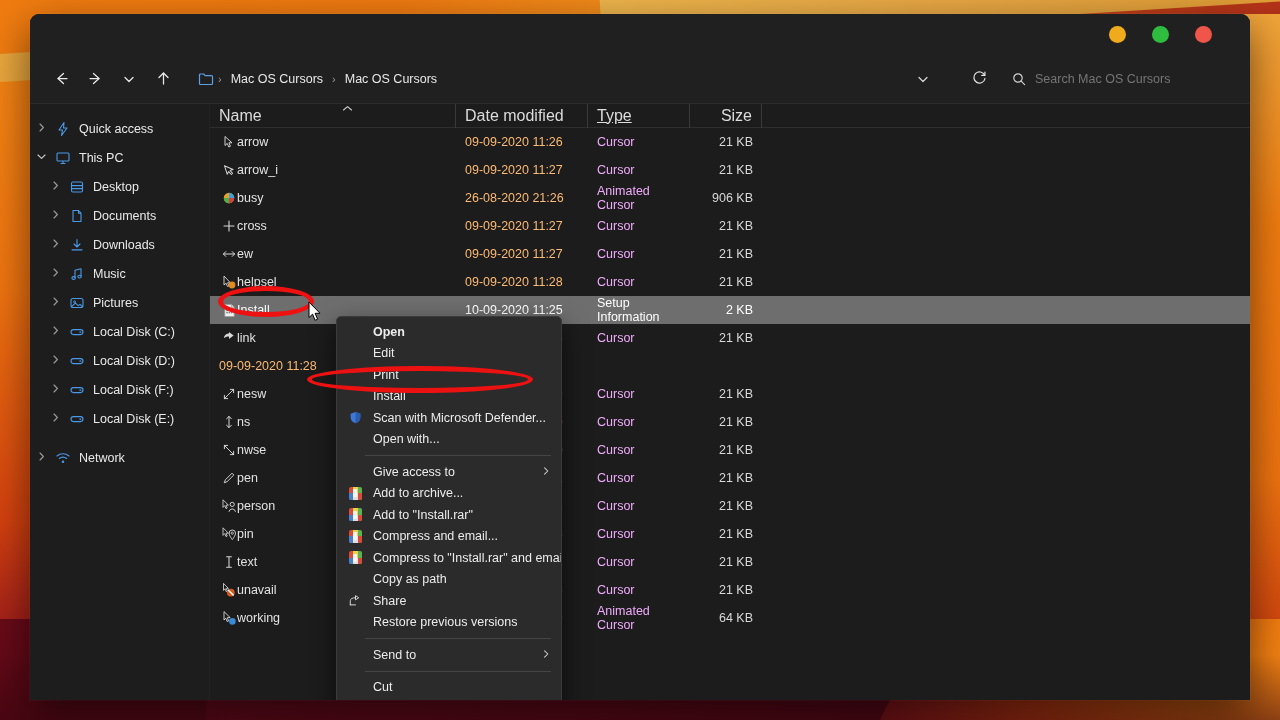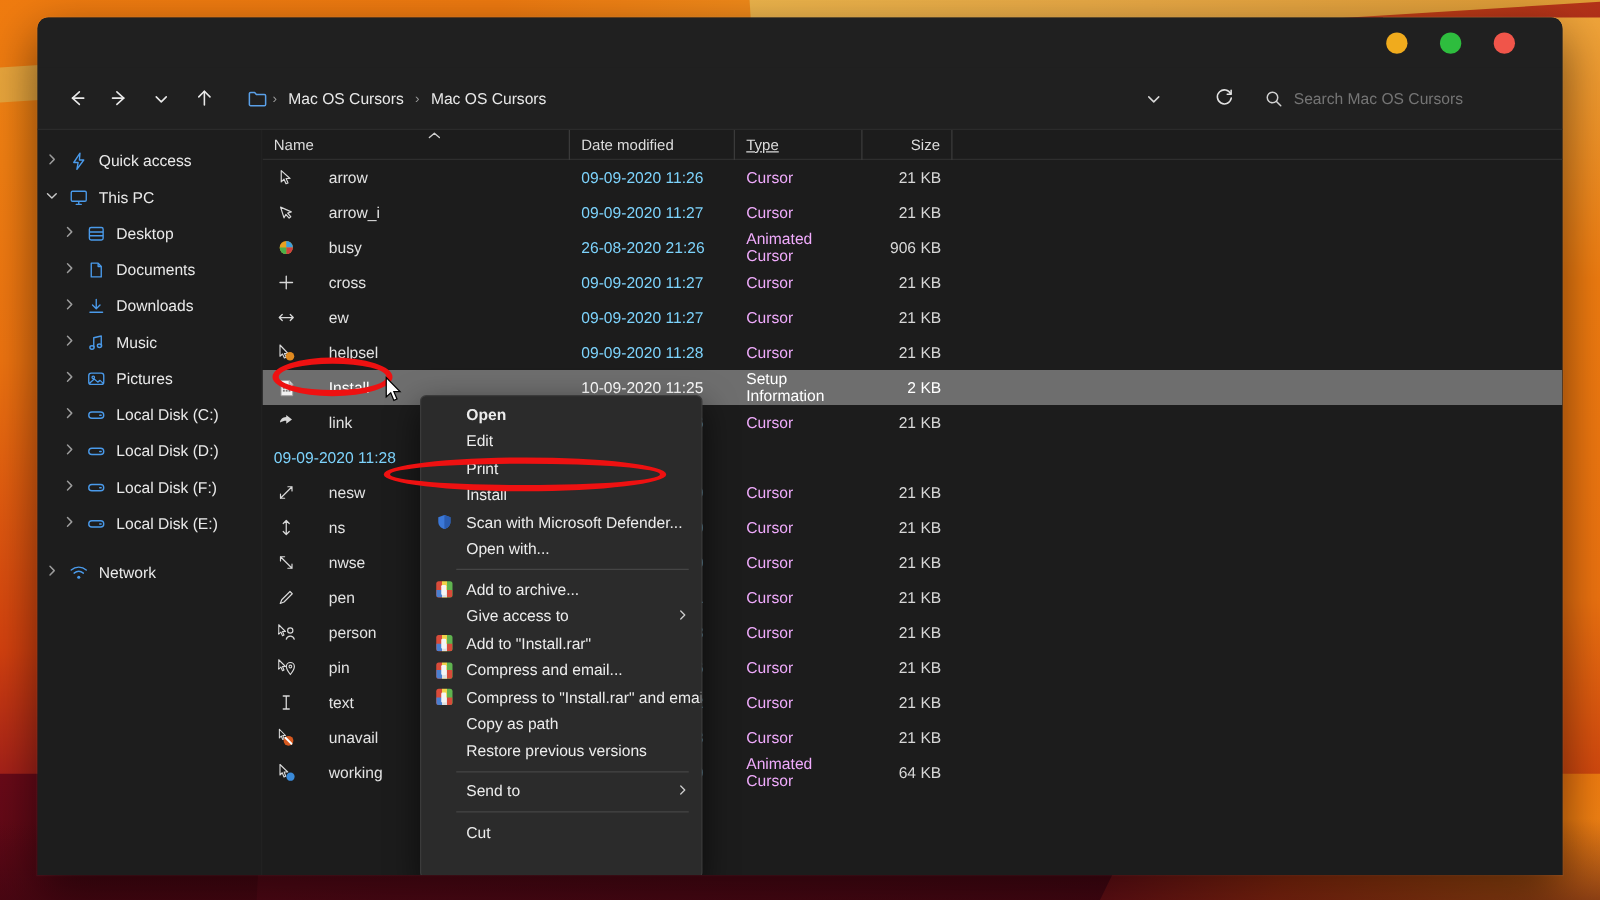--- a/index.html
+++ b/index.html
@@ -117,41 +117,41 @@
   .chev.open { color: #c9c9c9; }
   .nv-ic { width: 22px; display: flex; align-items: center; justify-content: center; color: #4a9aea; flex-shrink: 0; }
   .nv-label { margin-left: 5px; }
   .lvl1 { padding-left: 0; text-align: right; }
   .lvl2 .chev { margin-left: 14px; }
   .nav-gap { height: 10px; }
 
   
   .filepane { flex: 1; position: relative; background: #1c1c1c; overflow: hidden; }
   .col-header {
-    display: flex; height: 24px; font-size: 12px; color: #dcdcdc;
+    display: flex; height: 24px; font-size: 16px; color: #dcdcdc;
     border-bottom: 1px solid #2e2e2e; align-items: center; position: relative;
   }
   .col-header .c {
     height: 24px; display: flex; align-items: center;
     border-right: 1px solid #3a3a3a; padding-left: 9px;
   }
   .sort-caret {
     position: absolute; left: 132px; top: 0px; color: #cfcfcf; font-size: 9px;
   }
   .c-name { width: 246px; }
   .c-date { width: 132px; }
   .c-type { width: 102px; text-decoration: underline; }
   .c-size { width: 72px; justify-content: flex-end; padding-right: 9px; }
 
   .row {
     display: flex; height: 28px; align-items: center; font-size: 12.5px; color: #e2e2e2;
   }
   .row.selected { background: #6e6e6e; color: #ffffff; }
-  .cell-name { width: 246px; display: flex; align-items: center; gap: 26px; padding-left: 11px; }
-  .cell-date { width: 132px; padding-left: 9px; color: #7dd3fc; }
+  .cell-name { width: 246px; display: flex; align-items: center; gap: 0; padding-left: 11px; }
+  .cell-date { width: 132px; padding-left: 9px; color: #fdba74; }
   .cell-type { width: 102px; padding-left: 9px; color: #f0abfc; }
   .cell-size { width: 72px; text-align: right; padding-right: 9px; color: #d8d8d8; }
   .row.selected .cell-date, .row.selected .cell-type, .row.selected .cell-size { color: #fff; }
   .ficon { width: 16px; height: 16px; display: flex; align-items: center; justify-content: center; flex-shrink: 0; }
 
   
   #ctxmenu {
     position: absolute; left: 306px; top: 302px; width: 226px;
     background: #2b2b2b; border: 1px solid #3b3b3b; border-radius: 5px;
     box-shadow: 0 10px 26px rgba(0,0,0,0.6);
@@ -721,33 +721,33 @@
           </svg>
         </span>
         <span class="mi-label">Scan with Microsoft Defender...</span>
       </div>
       <div class="mi">
         <span class="mi-ic"></span>
         <span class="mi-label">Open with...</span>
       </div>
       <div class="msep"></div>
       <div class="mi">
+        <span class="mi-ic"></span>
+        <span class="mi-label">Give access to</span>
+        <span class="mi-arrow"><svg width="10" height="10" viewBox="0 0 10 10" fill="none" stroke="#cfcfcf" stroke-width="1.05">
+            <path d="M3.6 1.8 L6.8 5 L3.6 8.2" stroke-linecap="round" stroke-linejoin="round"></path>
+          </svg></span>
+      </div>
+      <div class="mi">
         <span class="mi-ic">
           <span class="rar"></span>
         </span>
         <span class="mi-label">Add to archive...</span>
       </div>
       <div class="mi">
-        <span class="mi-ic"></span>
-        <span class="mi-label">Give access to</span>
-        <span class="mi-arrow"><svg width="10" height="10" viewBox="0 0 10 10" fill="none" stroke="#cfcfcf" stroke-width="1.05">
-            <path d="M3.6 1.8 L6.8 5 L3.6 8.2" stroke-linecap="round" stroke-linejoin="round"></path>
-          </svg></span>
-      </div>
-      <div class="mi">
         <span class="mi-ic">
           <span class="rar"></span>
         </span>
         <span class="mi-label">Add to "Install.rar"</span>
       </div>
       <div class="mi">
         <span class="mi-ic">
           <span class="rar"></span>
         </span>
         <span class="mi-label">Compress and email...</span>
@@ -756,20 +756,30 @@
         <span class="mi-ic">
           <span class="rar"></span>
         </span>
         <span class="mi-label">Compress to "Install.rar" and email</span>
       </div>
       <div class="mi">
         <span class="mi-ic"></span>
         <span class="mi-label">Copy as path</span>
       </div>
       <div class="mi">
+        <span class="mi-ic">
+          <svg width="14" height="13" viewBox="0 0 16 16" fill="none" stroke="#e0e0e0" stroke-width="1.15">
+            <path d="M2.2 13.4 V8.2 C2.2 6 4.6 4.6 8.6 4.6" stroke-linecap="round" stroke-linejoin="round"></path>
+            <path d="M2.2 13.4 L8.6 13.4" stroke-linecap="round"></path>
+            <path d="M8.6 2 L12.6 4.6 L8.6 7.2 Z" stroke-linejoin="round"></path>
+          </svg>
+        </span>
+        <span class="mi-label">Share</span>
+      </div>
+      <div class="mi">
         <span class="mi-ic"></span>
         <span class="mi-label">Restore previous versions</span>
       </div>
       <div class="msep"></div>
       <div class="mi">
         <span class="mi-ic"></span>
         <span class="mi-label">Send to</span>
         <span class="mi-arrow"><svg width="10" height="10" viewBox="0 0 10 10" fill="none" stroke="#cfcfcf" stroke-width="1.05">
             <path d="M3.6 1.8 L6.8 5 L3.6 8.2" stroke-linecap="round" stroke-linejoin="round"></path>
           </svg></span>

